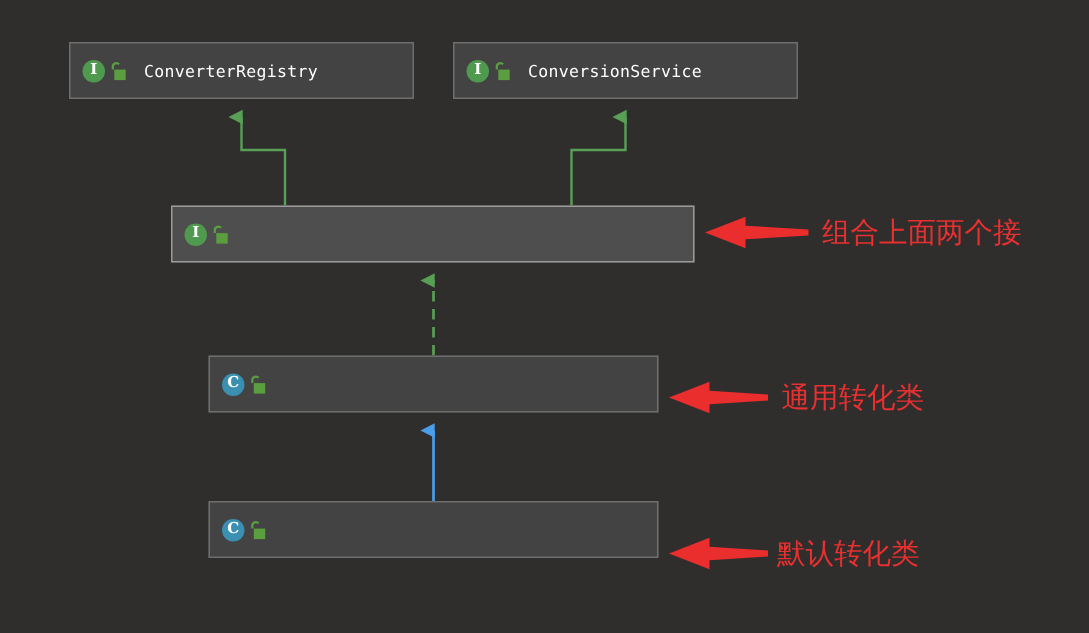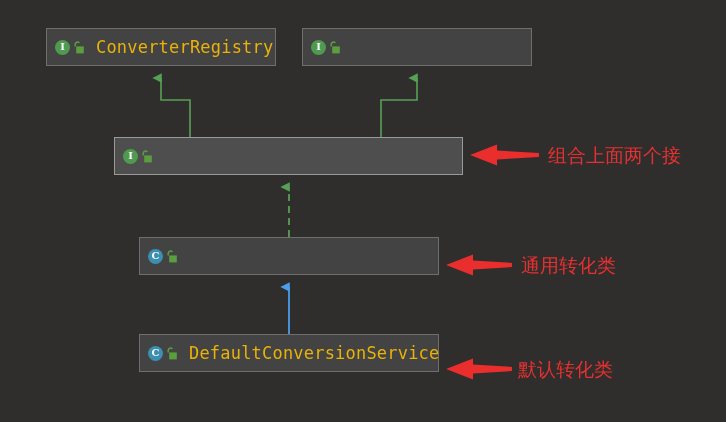--- a/index.html
+++ b/index.html
@@ -59,22 +59,22 @@
     font-size: 10px;
     font-weight: bold;
     line-height: 1;
     color: #ffffff;
     flex: 0 0 auto;
   }
   .kind-icon.interface { background: #4f9a4f; }
   .kind-icon.class { background: #3b8fb0; }
   .lock-icon { width: 12px; height: 13px; flex: 0 0 auto; display:block; }
   .node-label {
-    color: #eab308;
-    font-size: 17px;
+    color: #ffffff;
+    font-size: 11px;
     letter-spacing: 0.2px;
     font-family: "DejaVu Sans Mono", "Liberation Mono", monospace;
   }
   .annotation {
     position: absolute;
     color: #e83030;
     font-size: 19px;
     font-family: "DejaVu Sans", "Liberation Sans", sans-serif;
     white-space: nowrap;
     line-height: 1;
@@ -126,20 +126,21 @@
   </div>
 
   <div class="node" style="left:302px; top:28px; width:230px;">
     <span class="node-icons">
       <span class="kind-icon interface">I</span>
       <svg class="lock-icon" viewBox="0 0 12 13">
         <path d="M2.2 5.4 V3.4 a2.4 2.4 0 0 1 4.2 -1.5" fill="none" stroke="#5a9e3f" stroke-width="1.5"></path>
         <rect x="3.2" y="5.4" width="7.6" height="7" fill="#5a9e3f"></rect>
       </svg>
     </span>
+    <span class="node-label">ConversionService</span>
   </div>
 
   <div class="node selected" style="left:114px; top:137px; width:349px;">
     <span class="node-icons">
       <span class="kind-icon interface">I</span>
       <svg class="lock-icon" viewBox="0 0 12 13">
         <path d="M2.2 5.4 V3.4 a2.4 2.4 0 0 1 4.2 -1.5" fill="none" stroke="#5a9e3f" stroke-width="1.5"></path>
         <rect x="3.2" y="5.4" width="7.6" height="7" fill="#5a9e3f"></rect>
       </svg>
     </span>
@@ -156,20 +157,19 @@
   </div>
 
   <div class="node" style="left:139px; top:334px; width:300px;">
     <span class="node-icons">
       <span class="kind-icon class">C</span>
       <svg class="lock-icon" viewBox="0 0 12 13">
         <path d="M2.2 5.4 V3.4 a2.4 2.4 0 0 1 4.2 -1.5" fill="none" stroke="#5a9e3f" stroke-width="1.5"></path>
         <rect x="3.2" y="5.4" width="7.6" height="7" fill="#5a9e3f"></rect>
       </svg>
     </span>
-    <span class="node-label">DefaultConversionService</span>
   </div>
 
   <div class="annotation" style="left:548px; top:146px;text-align:right;">组合上面两个接</div>
   <div class="annotation" style="left:521px; top:256px;">通用转化类</div>
   <div class="annotation" style="left:518px; top:360px;">默认转化类</div>
 
 </div>
 
 </body></html>

